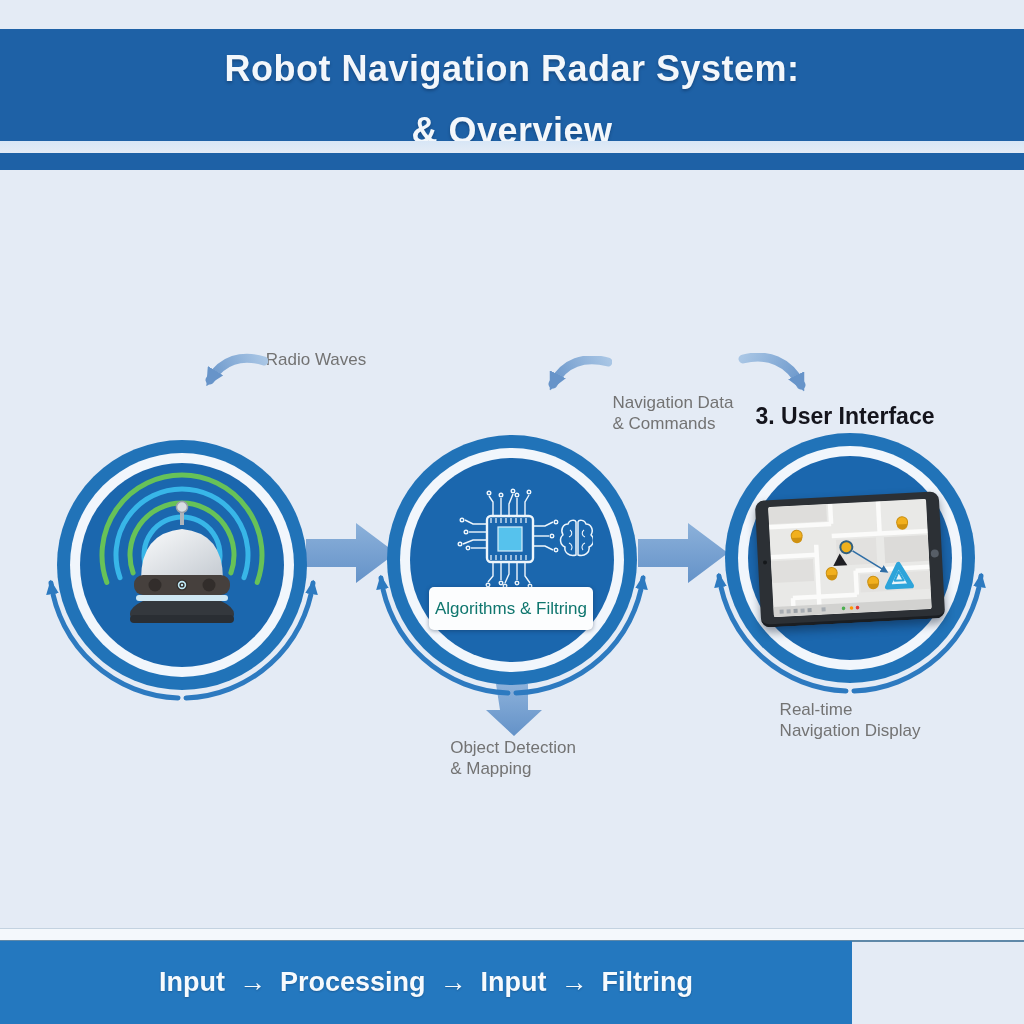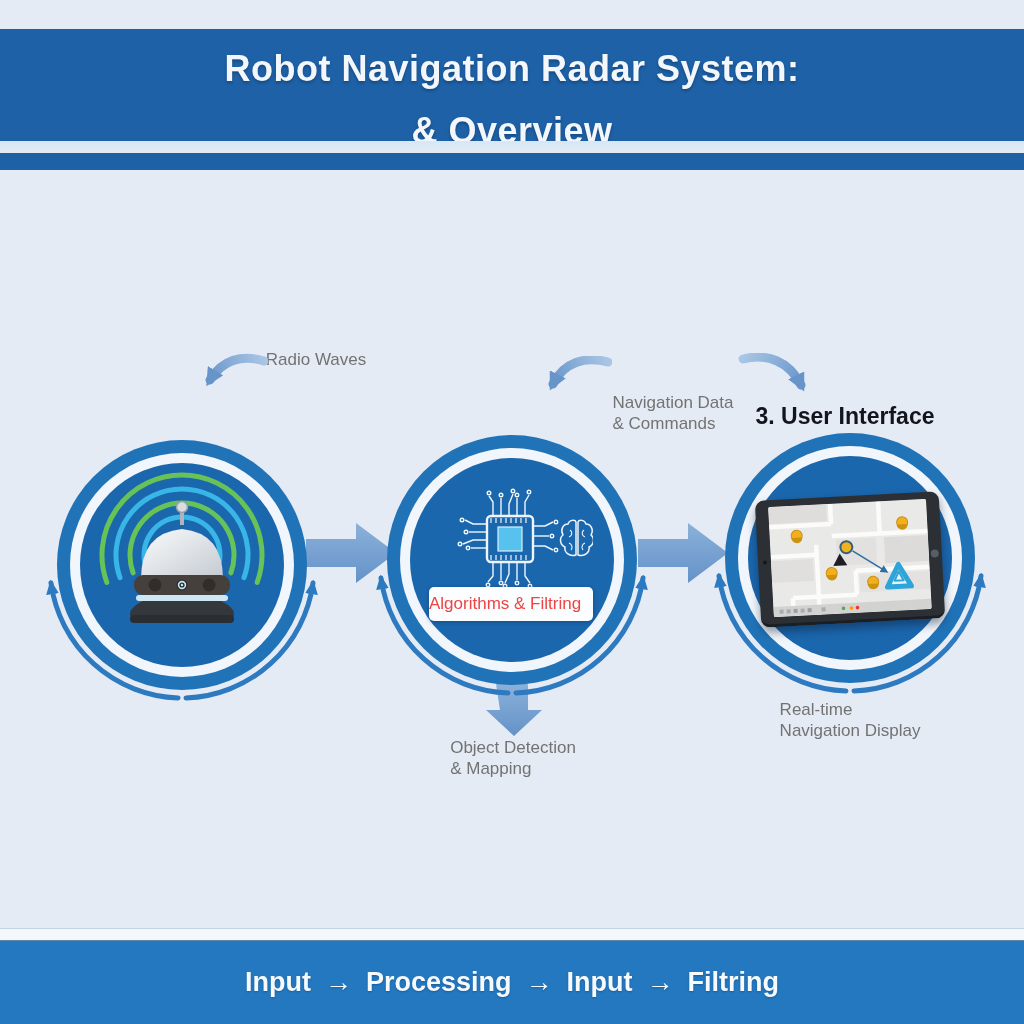--- a/index.html
+++ b/index.html
@@ -18,40 +18,40 @@
   }
   .top-banner .t-line{
     color:#f3f7fb;font-size:36px;font-weight:700;letter-spacing:.5px;
     text-shadow:0 2px 3px rgba(10,30,60,.35);line-height:1.15;
   }
   .banner-fade{left:0;top:141px;width:1024px;height:12px;
     background:linear-gradient(#d7e6f6,#e4ebf5);}
   .pre-footer{left:0;top:928px;width:1024px;height:11px;background:#f4f8fc;
     border-top:1px solid #c3d2e0;border-bottom:2px solid #5f88a8;}
   .bottom-banner{
-    left:0;top:941px;width:1024px;height:83px;background:#2478bf;
+    left:0;top:941px;width:852px;height:83px;background:#2478bf;
     display:flex;align-items:center;justify-content:center;
   }
   .flow{display:flex;align-items:center;color:#f6fafd;font-size:27px;font-weight:700;
     text-shadow:0 1px 2px rgba(10,30,60,.3);}
   .flow .flow-arrow{margin:0 14px;font-weight:700;}
   
   .heading{transform:translateX(-50%);white-space:nowrap;
     font-size:23px;font-weight:700;color:#14141c;}
   .small-label{transform:translateX(-50%);white-space:nowrap;text-align:left;
     font-size:17px;color:#737373;line-height:1.22;}
   
   .stage-circle{width:250px;height:250px;border-radius:50%;background:#2173b8;}
   .stage-circle .gap{position:absolute;inset:13px;border-radius:50%;background:#f1f6fc;}
   .stage-circle .disc{position:absolute;inset:23px;border-radius:50%;background:#1b67ae;}
   
   .badge{
-    left:429px;top:587px;width:164px;height:34px;background:#fcfdfe;border-radius:5px;
-    box-shadow:0 1px 4px rgba(15,35,65,.4);display:flex;align-items:center;justify-content:flex-start;
-    font-size:17px;color:#ef4444;z-index:6;
+    left:429px;top:587px;width:164px;height:43px;background:#fcfdfe;border-radius:5px;
+    box-shadow:0 1px 4px rgba(15,35,65,.4);display:flex;align-items:center;justify-content:center;
+    font-size:17px;color:#0f766e;z-index:6;
   }
   
   .tablet{
     left:758px;top:496px;width:184px;height:124px;transform:rotate(-3deg);
     background:#2c3035;border-radius:9px;z-index:5;
     box-shadow:0 5px 10px rgba(10,25,45,.45);border-bottom:3px solid #1b1e22;
   }
   .tablet .screen{position:absolute;left:13px;right:13px;top:7px;bottom:7px;
     background:#e9e9e7;border-radius:2px;overflow:hidden;}
   .tablet .camera{position:absolute;right:3px;top:50%;margin-top:-4px;width:8px;height:8px;

